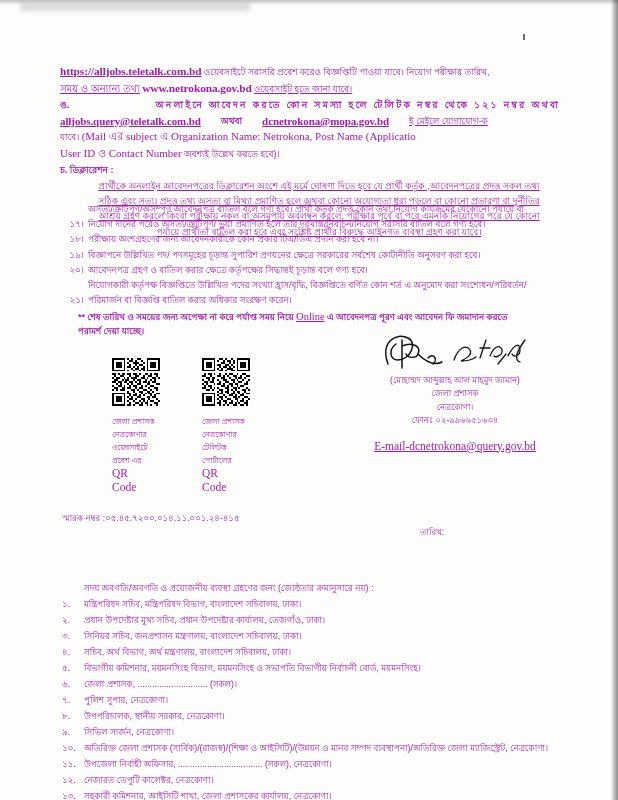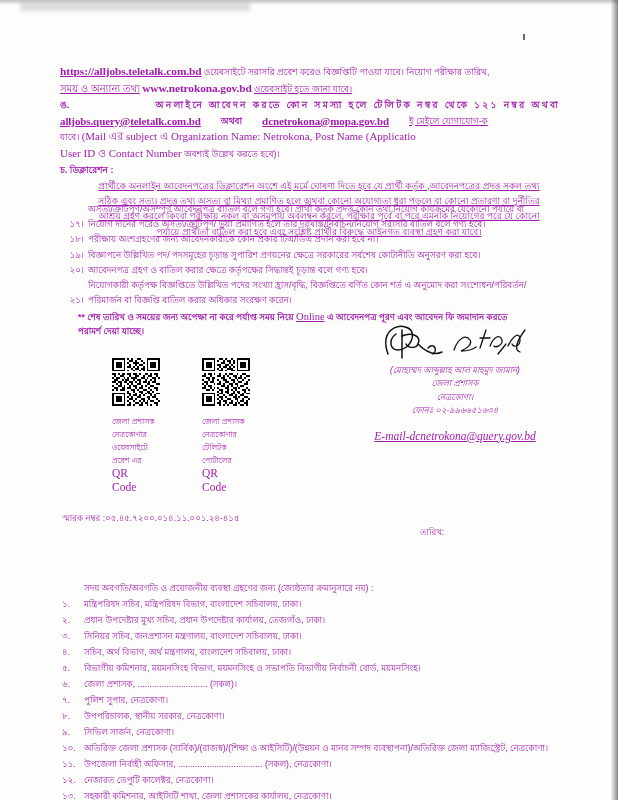--- a/index.html
+++ b/index.html
@@ -158,24 +158,23 @@
   .qrcode-text {
     font-family: "Liberation Serif", "DejaVu Serif", serif;
     font-size: 11.5px;
     line-height: 13.5px;
   }
 
   
   .sig {
     position: absolute;
     left: 330px;
-    top: 320px;
+    top: 330px;
     width: 250px;
     text-align: center;
-    font-style: italic;
   }
   .sig-scribble { height: 44px; position: relative; }
   .sig-name {
     font-family: "Liberation Sans", "DejaVu Sans", sans-serif;
     font-size: 8.4px;
     line-height: 13px;
   }
   .sig-line {
     font-family: "Liberation Sans", "DejaVu Sans", sans-serif;
     font-size: 8.4px;

